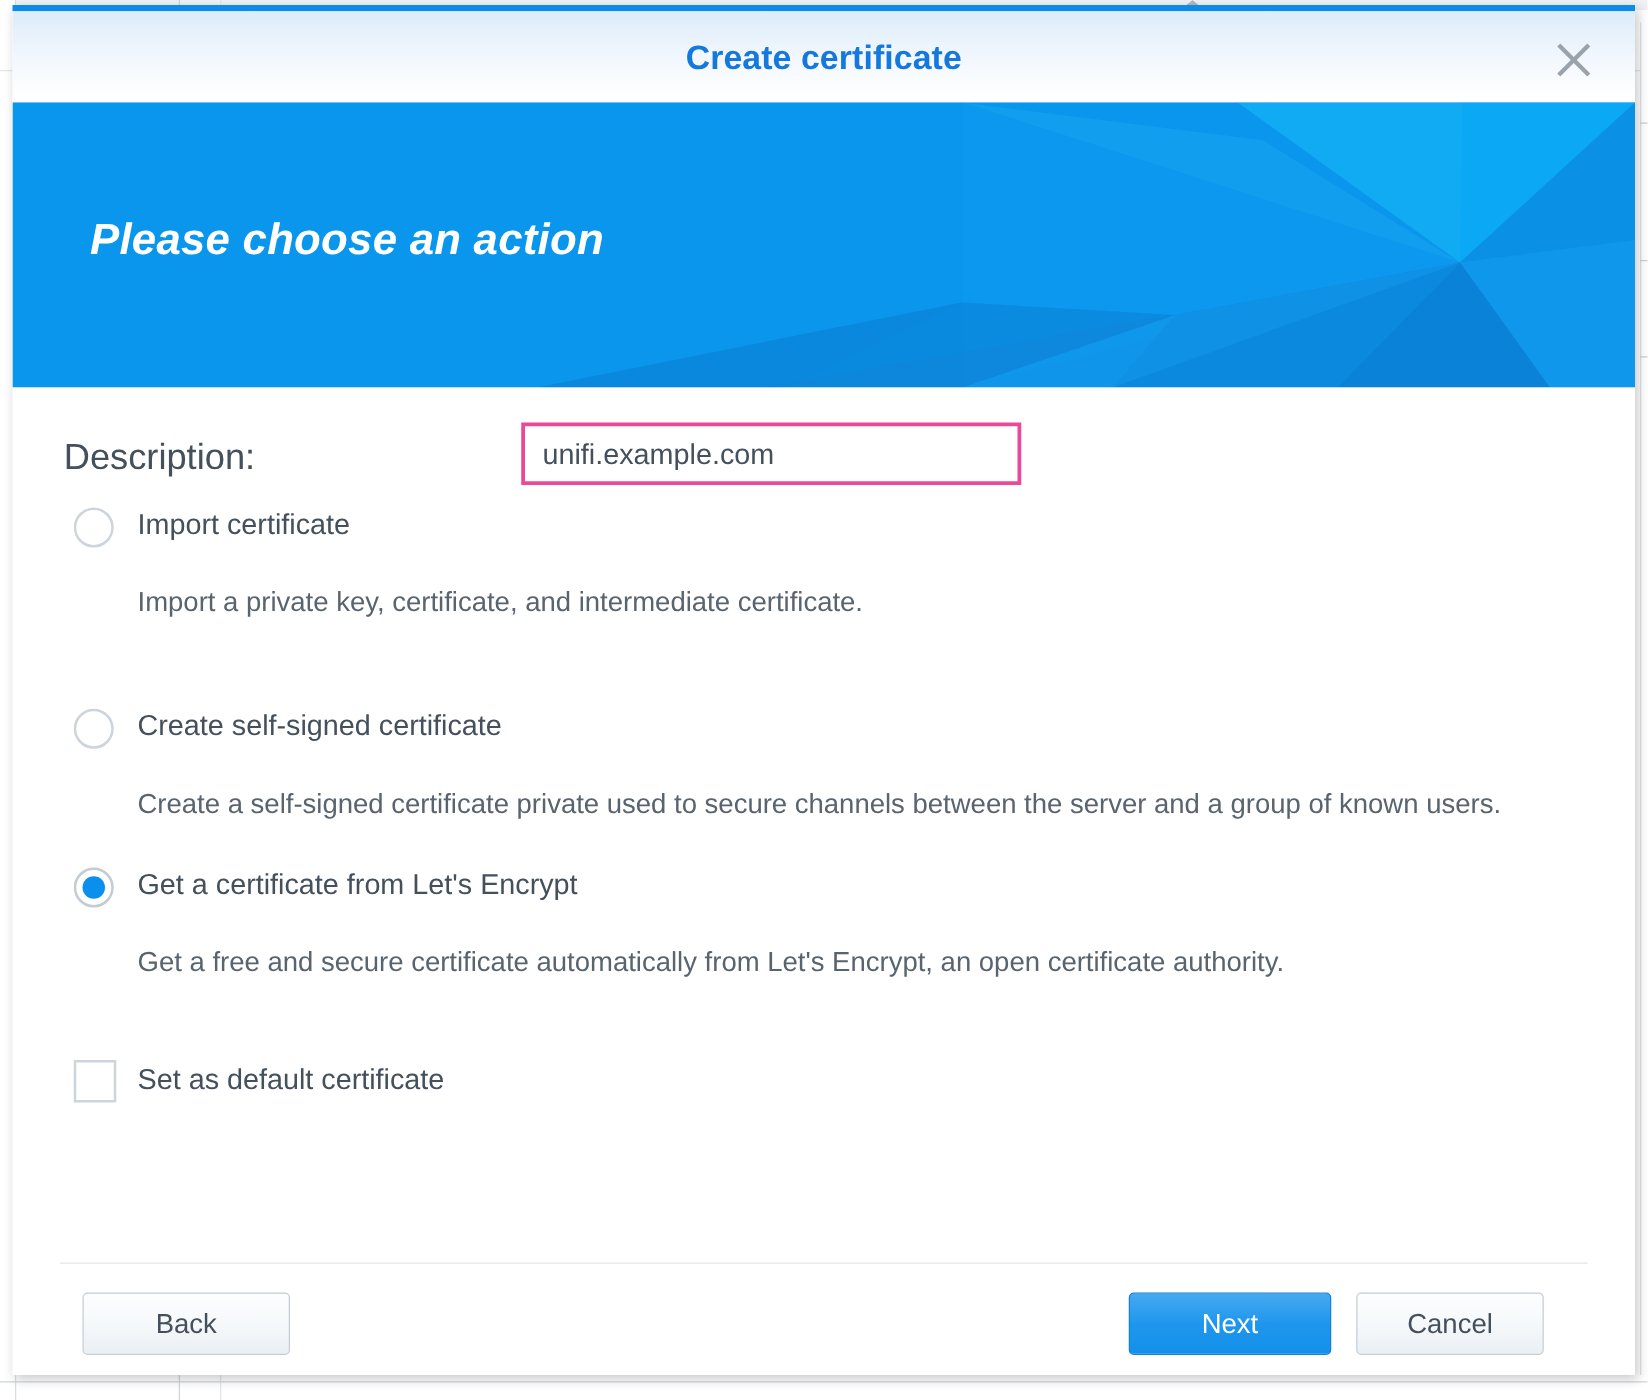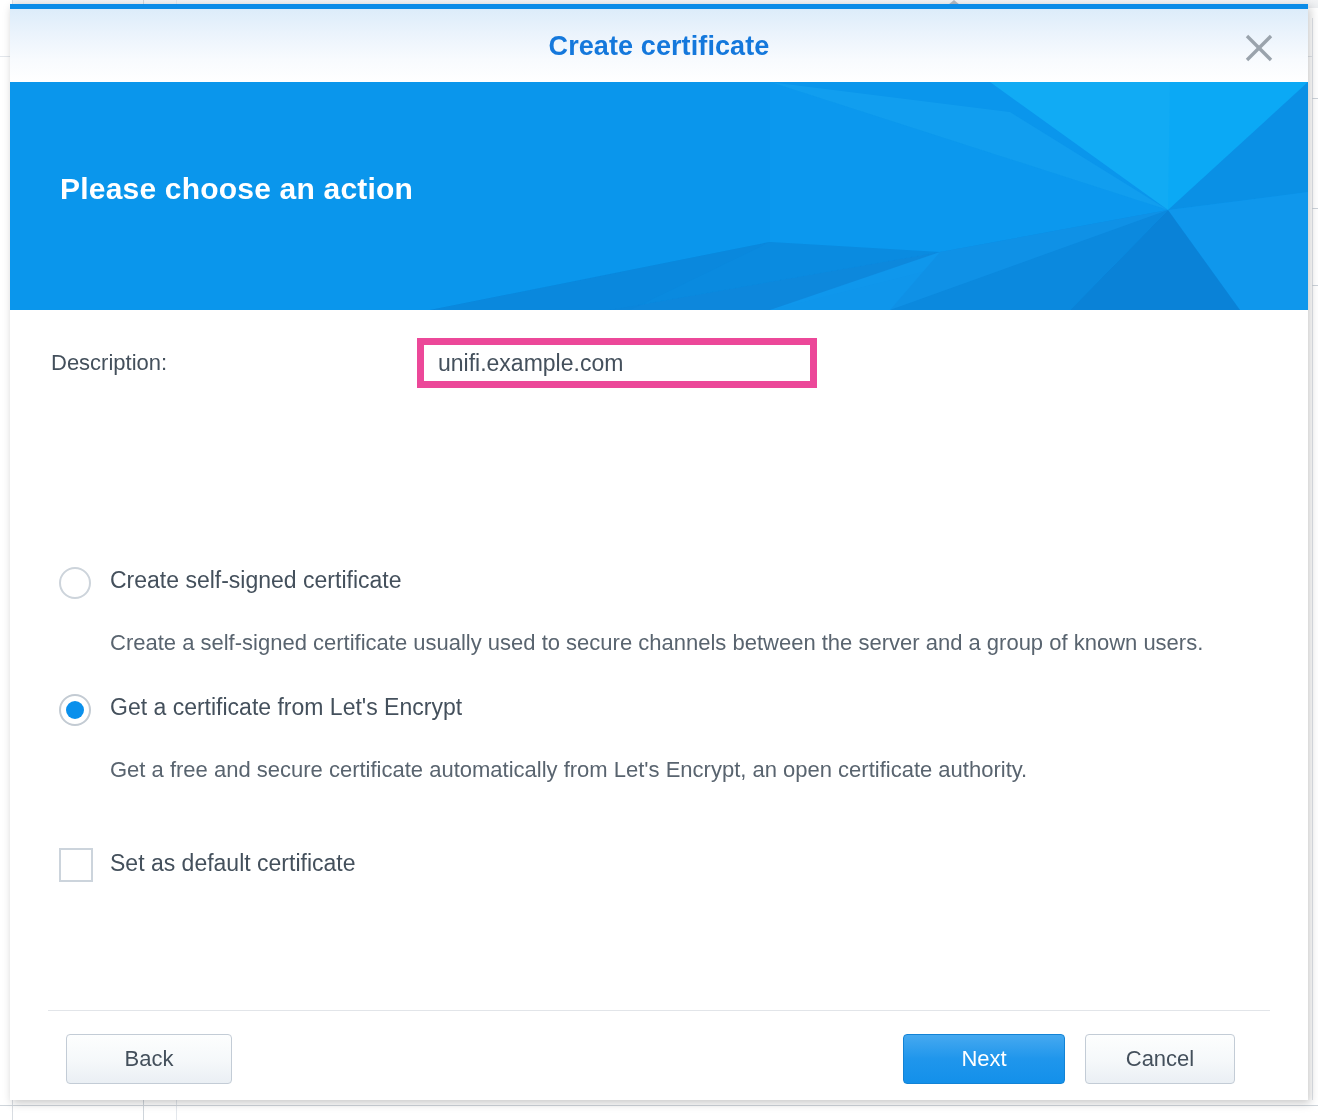--- a/index.html
+++ b/index.html
@@ -142,26 +142,27 @@
   }
   #hero-banner svg.facets {
     position: absolute;
     inset: 0;
     width: 100%;
     height: 100%;
     display: block;
   }
   #hero-heading {
     position: absolute;
-    left: 50px;
+    left: 62px;
     top: 90px;
-    font-size: 30px;
+    font-size: 35px;
     font-weight: bold;
     color: #ffffff;
     letter-spacing: 0.2px;
+    font-style: italic;
   }
 
   
   #dialog-body {
     position: relative;
     height: 700px;
     background: #ffffff;
     padding: 0;
   }
 
@@ -169,31 +170,31 @@
     position: absolute;
     left: 0;
     top: 28px;
     width: 100%;
     height: 52px;
   }
   #description-label {
     position: absolute;
     left: 41px;
     top: 12px;
-    font-size: 22px;
+    font-size: 29px;
     color: #44505c;
   }
   #description-input {
     position: absolute;
     left: 407px;
     top: 0px;
     width: 400px;
     height: 50px;
     box-sizing: border-box;
-    border: 7px solid #ec4899;
+    border: 3px solid #ec4899;
     background: #ffffff;
     font-family: "Liberation Sans", sans-serif;
     font-size: 23px;
     color: #44505c;
     padding: 0 14px;
     outline: none;
     border-radius: 0;
   }
 
   .option-row {
@@ -368,27 +369,34 @@
     <div id="hero-heading">Please choose an action</div>
   </div>
 
   <div id="dialog-body">
 
     <div class="desc-row">
       <div id="description-label">Description:</div>
       <input id="description-input" type="text" value="unifi.example.com" style="">
     </div>
 
+    <div class="option-row" style="top:96px;">
+      <div class="option-head">
+        <div class="radio-outer"></div>
+        <div class="option-label">Import certificate</div>
+      </div>
+      <div class="option-desc" style="top:56px;">Import a private key, certificate, and intermediate certificate.</div>
+    </div>
 
     <div class="option-row" style="top:220px;margin-top:37px;">
       <div class="option-head">
         <div class="radio-outer"></div>
         <div class="option-label">Create self-signed certificate</div>
       </div>
-      <div class="option-desc" style="top:56px;">Create a self-signed certificate usually used to secure channels between the server and a group of known users.</div>
+      <div class="option-desc" style="top:56px;">Create a self-signed certificate private used to secure channels between the server and a group of known users.</div>
     </div>
 
     <div class="option-row" style="top:384px;">
       <div class="option-head">
         <div class="radio-outer checked"></div>
         <div class="option-label">Get a certificate from Let's Encrypt</div>
       </div>
       <div class="option-desc" style="top:56px;">Get a free and secure certificate automatically from Let's Encrypt, an open certificate authority.</div>
     </div>
 

